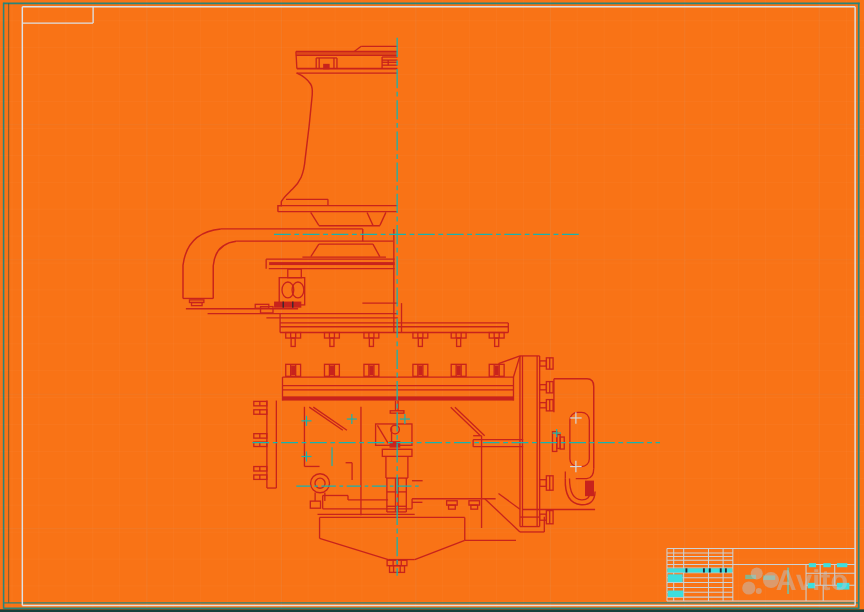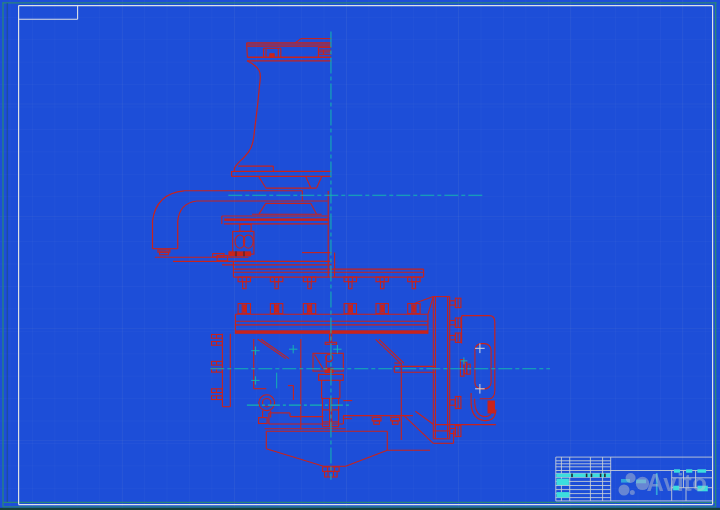--- a/index.html
+++ b/index.html
@@ -1,14 +1,14 @@
 <!DOCTYPE html>
 <html><head><meta charset="utf-8"><style>
 html,body{margin:0;padding:0;background:#212934;}
-#page{position:relative;width:720px;height:510px;background:#1d4ed8;overflow:hidden;}
+#page{position:relative;width:720px;height:510px;background:#f97316;overflow:hidden;}
 </style></head><body>
 <div id="page">
 <svg width="720" height="510" viewBox="0 0 720 510" xmlns="http://www.w3.org/2000/svg">
 <path d="M10.0,0V510M32.4,0V510M54.9,0V510M77.3,0V510M99.7,0V510M122.2,0V510M144.6,0V510M167.0,0V510M189.4,0V510M211.9,0V510M234.3,0V510M256.7,0V510M279.2,0V510M301.6,0V510M324.0,0V510M346.5,0V510M368.9,0V510M391.3,0V510M413.7,0V510M436.2,0V510M458.6,0V510M481.0,0V510M503.5,0V510M525.9,0V510M548.3,0V510M570.8,0V510M593.2,0V510M615.6,0V510M638.0,0V510M660.5,0V510M682.9,0V510M705.3,0V510M0,17.3H720M0,39.7H720M0,62.2H720M0,84.6H720M0,107.0H720M0,129.5H720M0,151.9H720M0,174.3H720M0,196.7H720M0,219.2H720M0,241.6H720M0,264.0H720M0,286.5H720M0,308.9H720M0,331.3H720M0,353.8H720M0,376.2H720M0,398.6H720M0,421.0H720M0,443.5H720M0,465.9H720M0,488.3H720" stroke="#ffffff" stroke-width="0.8" opacity="0.035" fill="none"></path>
 <path d="M122.6,0V510M234.6,0V510M346.6,0V510M458.6,0V510M570.6,0V510M682.6,0V510M0,104H720M0,216.5H720M0,328.5H720M0,440.5H720" stroke="#aab8c0" stroke-width="0.9" opacity="0.08" fill="none"></path>
 <line x1="2.6" y1="2.8" x2="716.4" y2="2.8" stroke="#28857b" stroke-width="1.3"></line>
 <line x1="3.0" y1="2.2" x2="3.0" y2="507.2" stroke="#28857b" stroke-width="1.3"></line>
 <line x1="715.6" y1="2.2" x2="715.6" y2="507.2" stroke="#28857b" stroke-width="1.4"></line>
 <line x1="3.0" y1="502.4" x2="715.6" y2="502.4" stroke="#28857b" stroke-width="1.2"></line>
 <line x1="3.0" y1="506.9" x2="715.6" y2="506.9" stroke="#28857b" stroke-width="1.3"></line>

